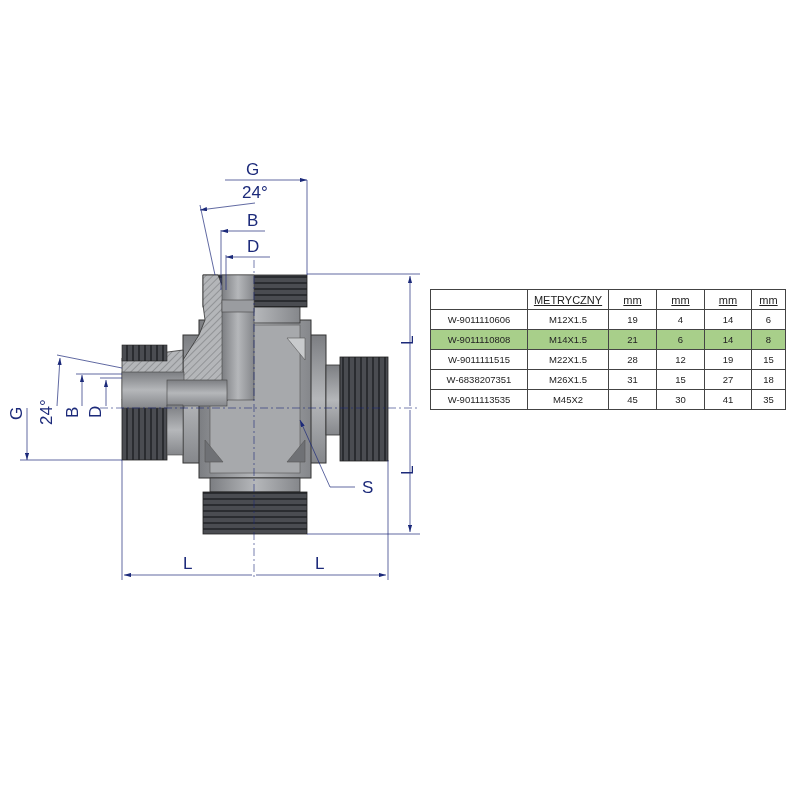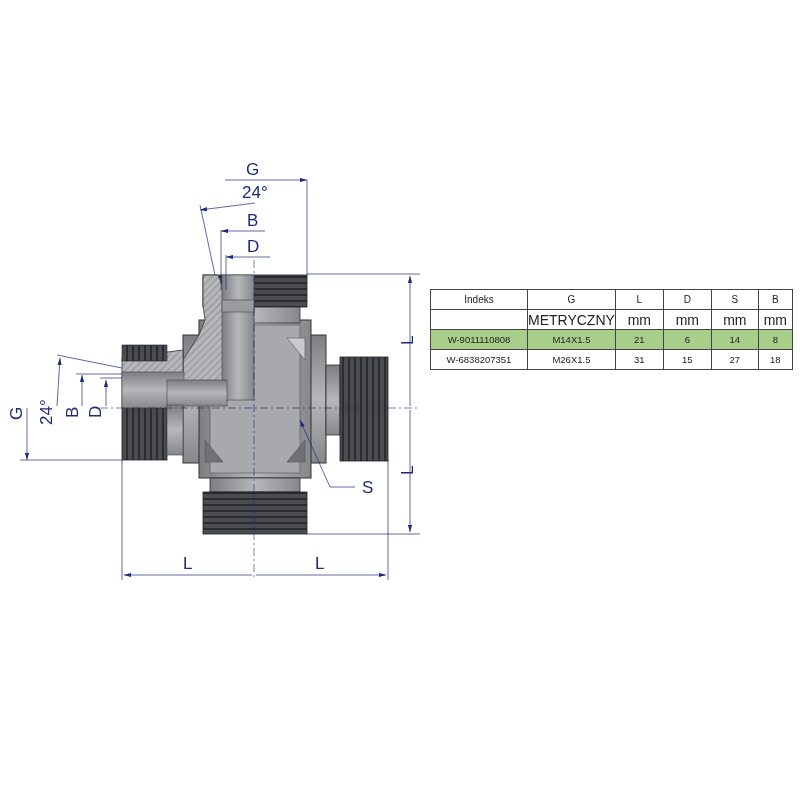--- a/index.html
+++ b/index.html
@@ -8,21 +8,21 @@
     .dim-label { font-family:"Liberation Sans", sans-serif; fill:#1c2a7a; font-size:17px; }
     #spec-table {
       position:absolute; left:430px; top:289px;
       border-collapse:collapse; font-family:"Liberation Sans", sans-serif;
       font-size:9.5px; color:#222; background:#fff;
     }
     #spec-table th, #spec-table td {
       border:1px solid #444; text-align:center; padding:0; height:19px; font-weight:normal;
     }
     #spec-table th { font-size:10px; }
-    #spec-table tr.unit td { font-size:14px; }
+    #spec-table tr.unit td { font-size:11px;text-decoration:underline; }
     #spec-table tr.highlight td { background:#a8cf8a; }
     col.c0 { width:97px; } col.c1 { width:81px; } col.c2 { width:48px; }
     col.c3 { width:48px; } col.c4 { width:47px; } col.c5 { width:34px; }
   </style>
 </head>
 <body>
 
 <svg id="diagram" viewBox="0 0 800 800" xmlns="http://www.w3.org/2000/svg">
   <defs>
     <pattern id="hatch" width="5" height="5" patternUnits="userSpaceOnUse" patternTransform="rotate(45)">
@@ -154,48 +154,64 @@
 <table id="spec-table">
   <colgroup>
     <col class="c0">
       <col class="c1">
       <col class="c2">
       <col class="c3">
       <col class="c4">
       <col class="c5">
   </colgroup>
   <thead>
-    <tr>
-      <th>Indeks</th>
-      <th>G</th>
-      <th>L</th>
-      <th>D</th>
-      <th>S</th>
-      <th>B</th>
-    </tr>
     <tr class="unit">
       <td></td>
       <td>METRYCZNY</td>
       <td>mm</td>
       <td>mm</td>
       <td>mm</td>
       <td>mm</td>
     </tr>
   </thead>
   <tbody id="table-body">
+      <tr>
+        <td>W-9011110606</td>
+        <td>M12X1.5</td>
+        <td>19</td>
+        <td>4</td>
+        <td>14</td>
+        <td>6</td>
+      </tr>
       <tr class="highlight">
         <td>W-9011110808</td>
         <td>M14X1.5</td>
         <td>21</td>
         <td>6</td>
         <td>14</td>
         <td>8</td>
       </tr>
       <tr>
+        <td>W-9011111515</td>
+        <td>M22X1.5</td>
+        <td>28</td>
+        <td>12</td>
+        <td>19</td>
+        <td>15</td>
+      </tr>
+      <tr>
         <td>W-6838207351</td>
         <td>M26X1.5</td>
         <td>31</td>
         <td>15</td>
         <td>27</td>
         <td>18</td>
       </tr>
+      <tr>
+        <td>W-9011113535</td>
+        <td>M45X2</td>
+        <td>45</td>
+        <td>30</td>
+        <td>41</td>
+        <td>35</td>
+      </tr>
     </tbody>
 </table>
 
 </body></html>

